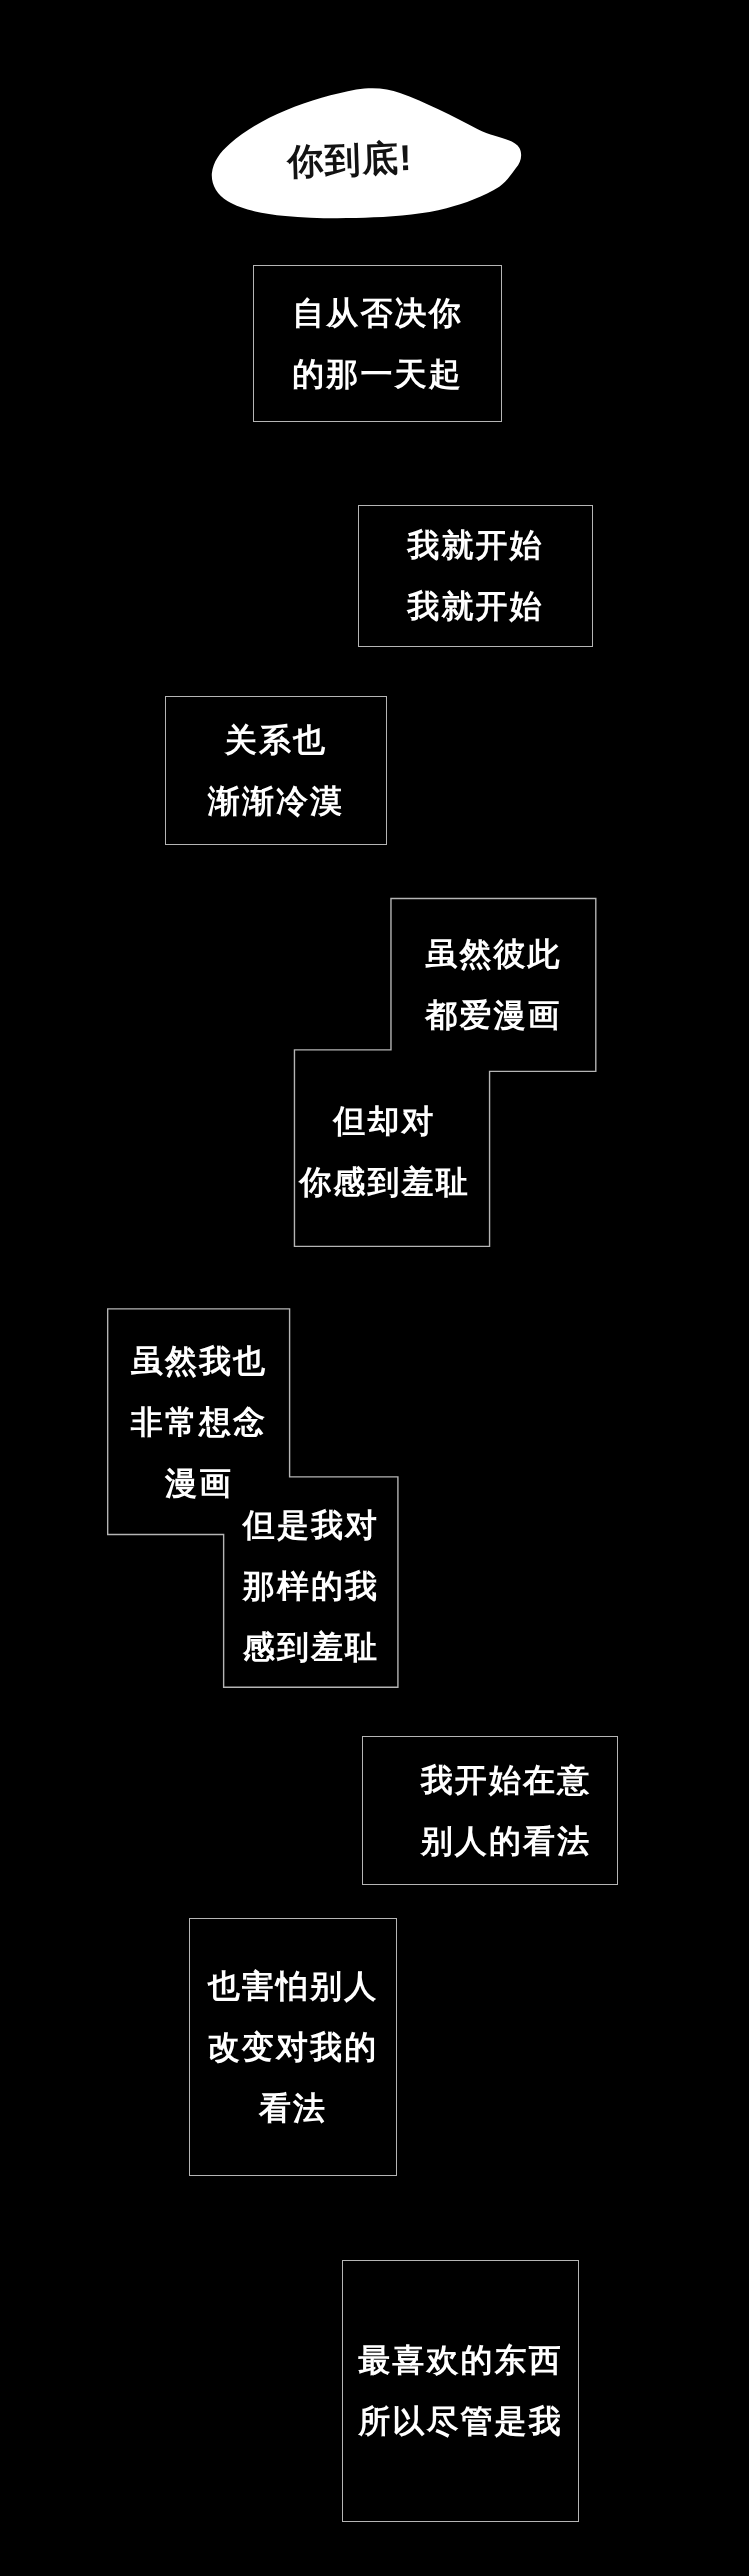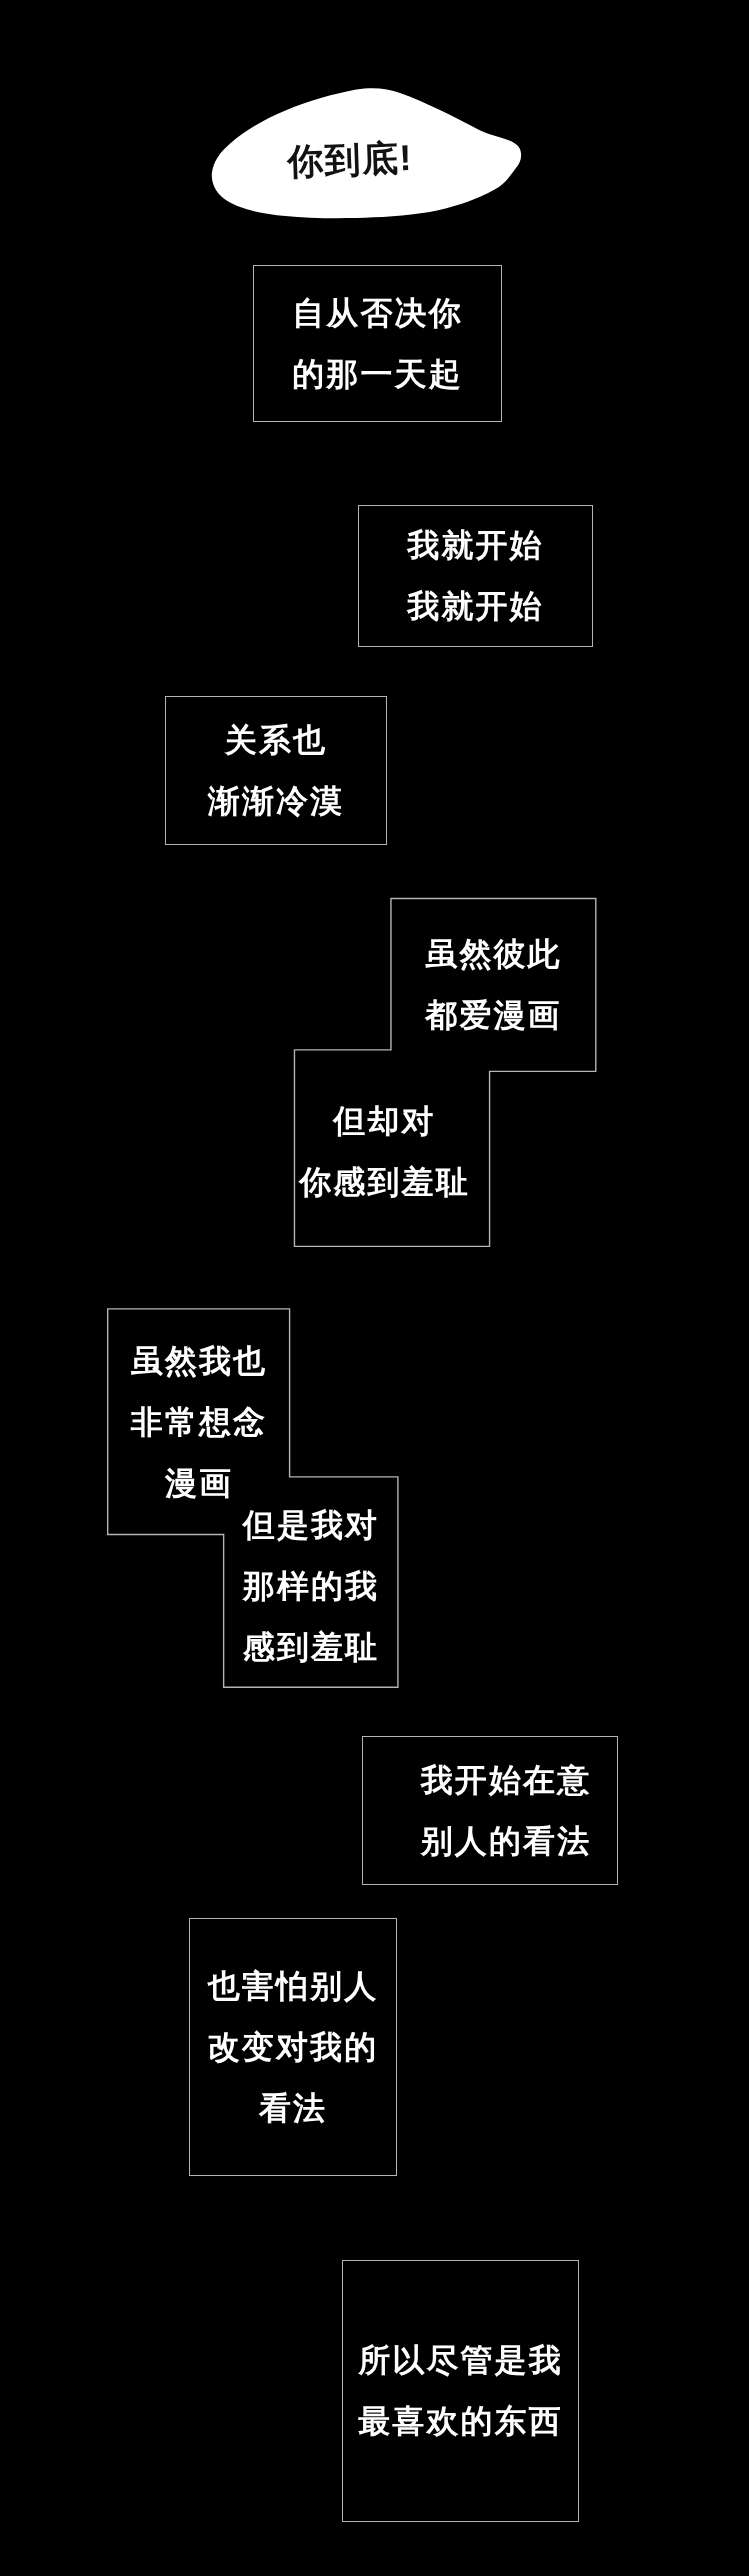--- a/index.html
+++ b/index.html
@@ -132,18 +132,18 @@
     <span>别人的看法</span>
   </div>
 
   <div class="cap bordered b10">
     <span>也害怕别人</span>
     <span>改变对我的</span>
     <span>看法</span>
   </div>
 
   <div class="cap bordered b11">
+    <span>最喜欢的东西</span>
     <span>所以尽管是我</span>
-    <span>最喜欢的东西</span>
   </div>
 
 </div>
 
 
 </body></html>

